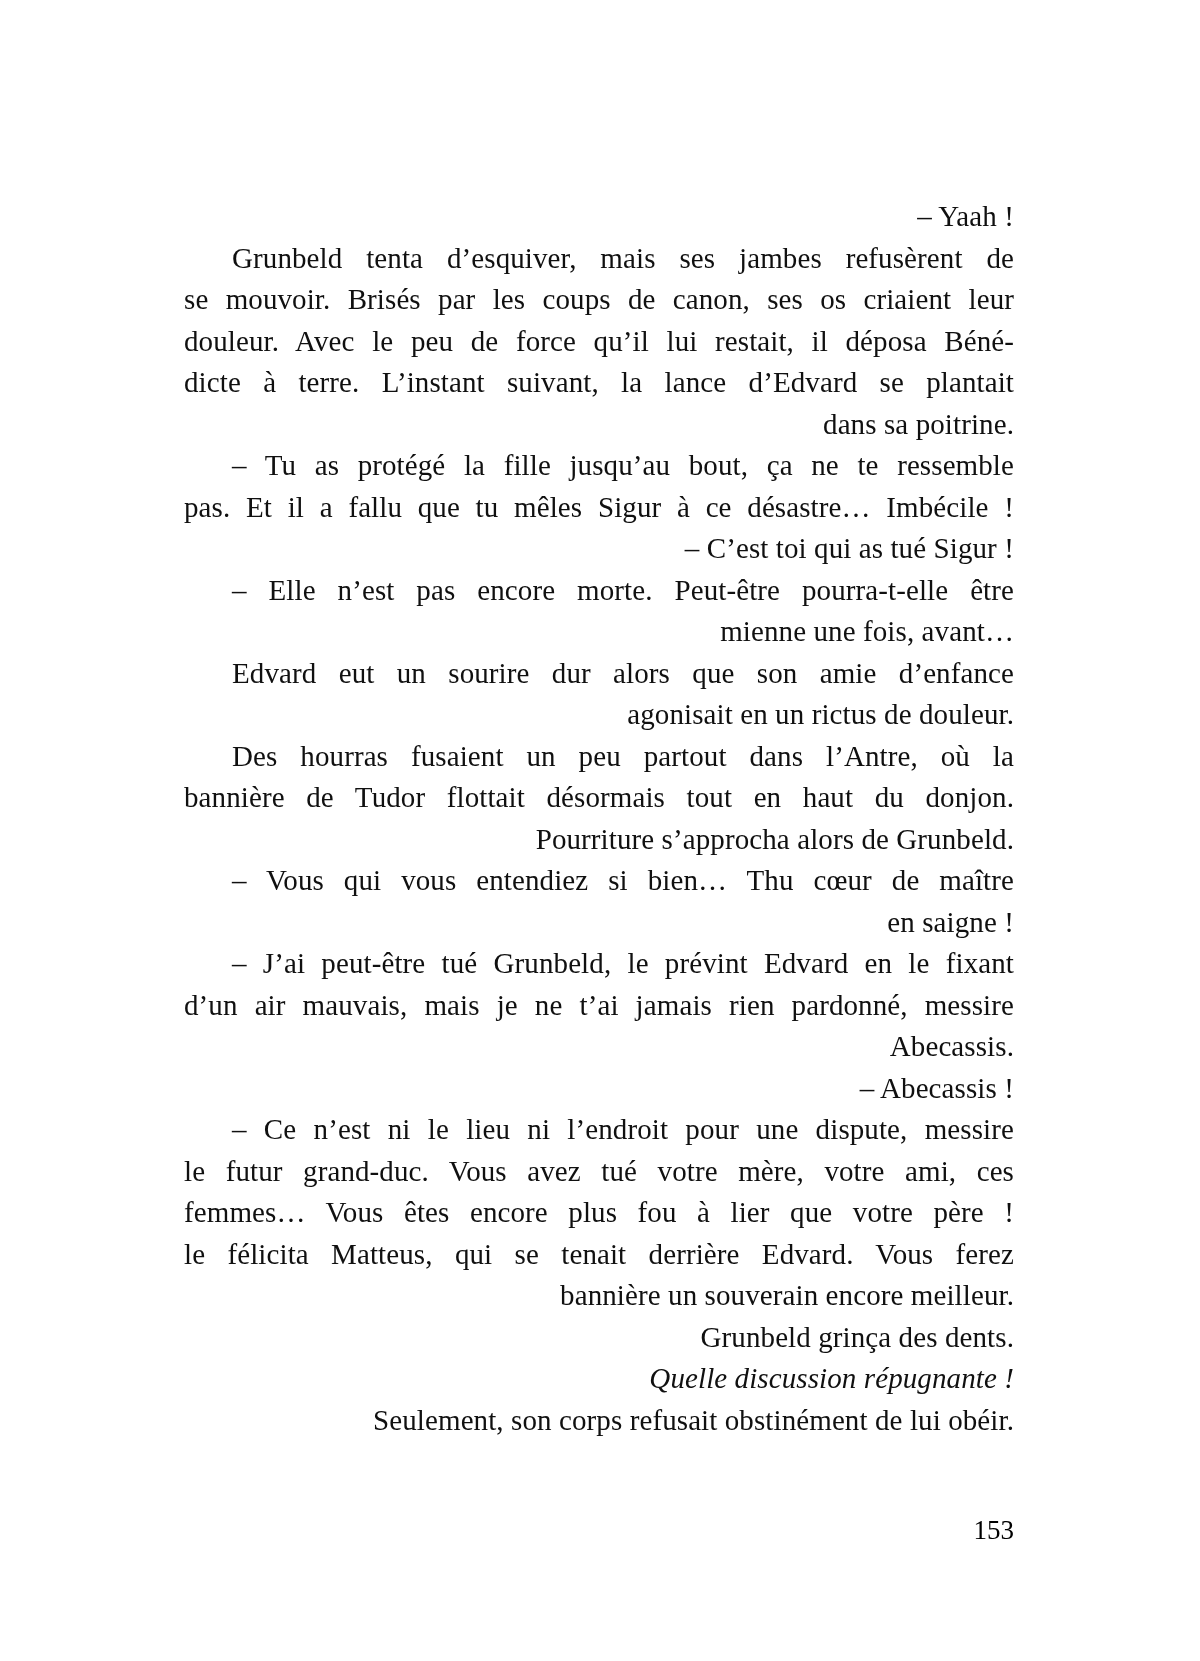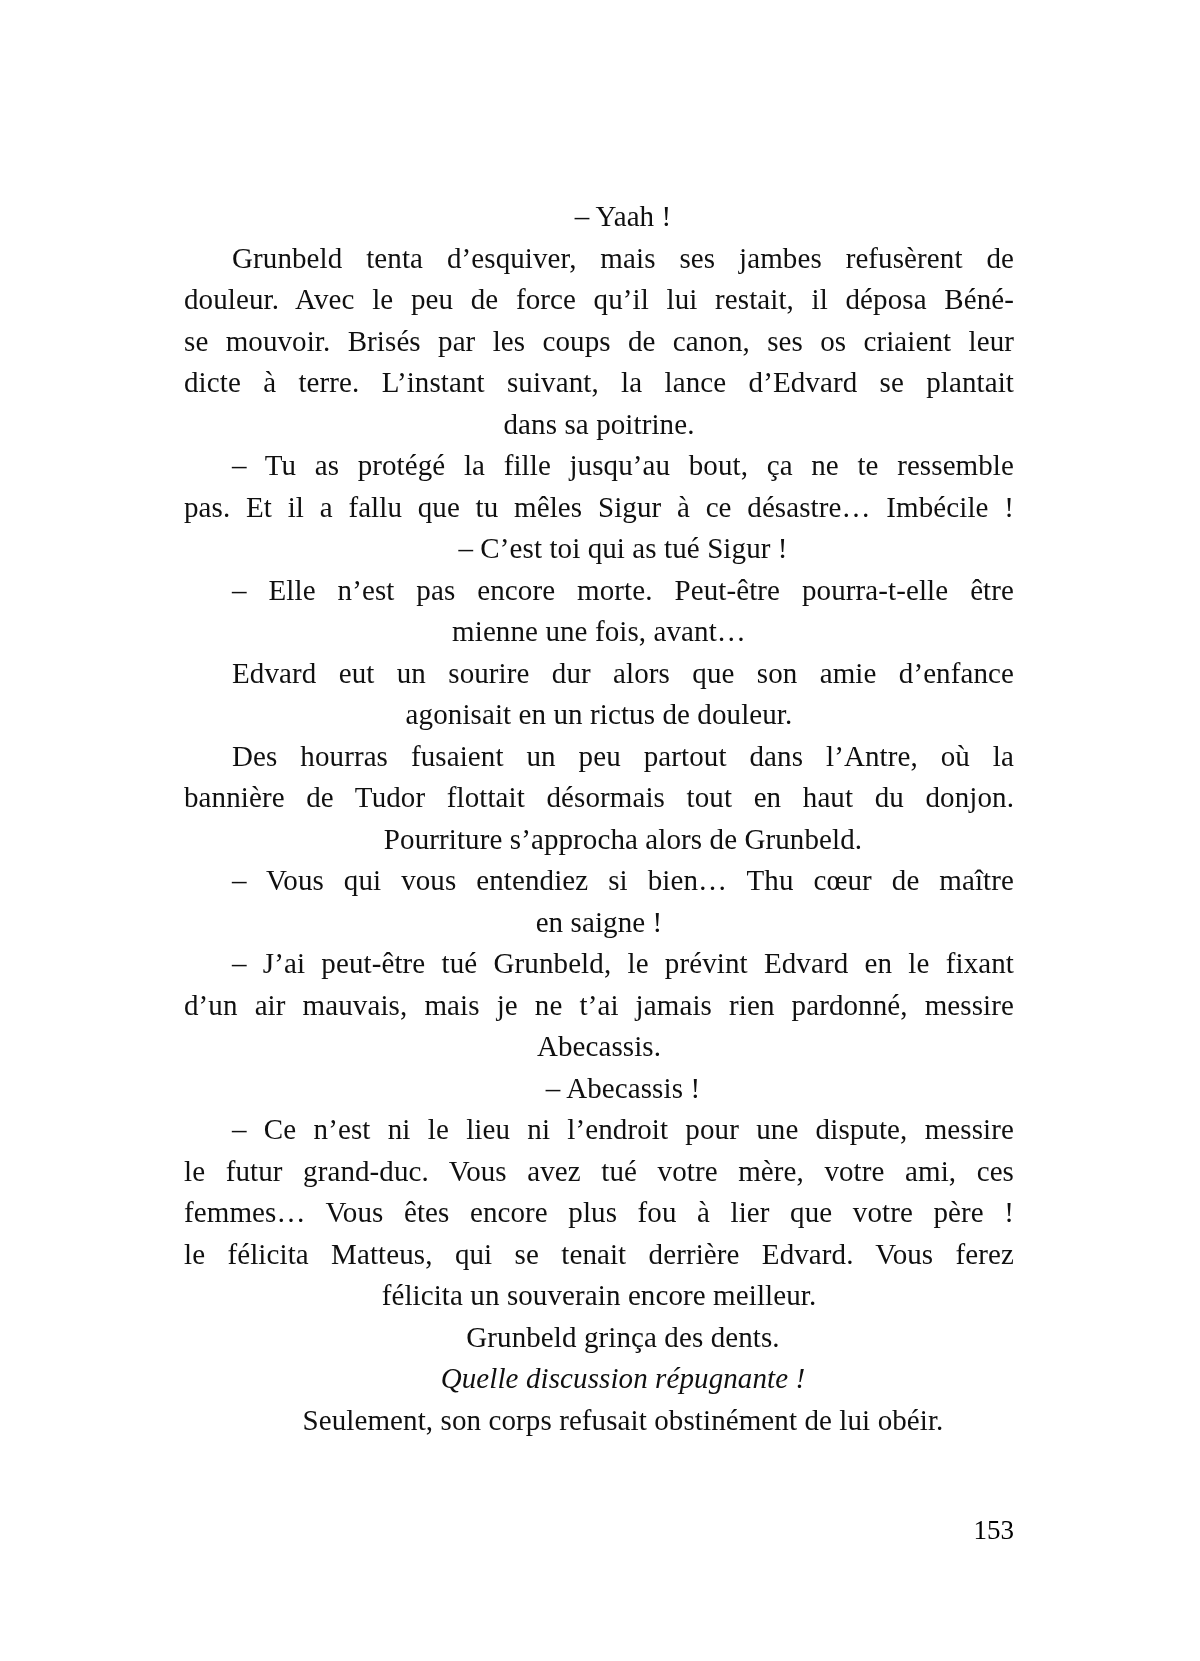--- a/index.html
+++ b/index.html
@@ -20,21 +20,21 @@
     position: absolute;
     left: 184px;
     top: 196px;
     width: 830px;
     font-size: 29px;
     line-height: 41.5px;
     letter-spacing: 0.1px;
   }
   .paragraph { margin: 0; }
   .paragraph.italic { font-style: italic; }
-  .line { text-align: center; }
+  .line { text-align: right; }
   .line.j {
     text-align: justify;
     text-align-last: justify;
   }
   .line.indent { padding-left: 48px; }
   .folio {
     position: absolute;
     left: 184px;
     top: 1514px;
     width: 830px;
@@ -47,22 +47,22 @@
 </head>
 <body>
 
 <div class="page">
   <main class="text-block">
       <div class="paragraph">
         <div class="line indent">– Yaah !</div>
       </div>
       <div class="paragraph">
         <div class="line indent j">Grunbeld tenta d’esquiver, mais ses jambes refusèrent de</div>
+        <div class="line j">se mouvoir. Brisés par les coups de canon, ses os criaient leur</div>
         <div class="line j">douleur. Avec le peu de force qu’il lui restait, il déposa Béné-</div>
-        <div class="line j">se mouvoir. Brisés par les coups de canon, ses os criaient leur</div>
         <div class="line j">dicte à terre. L’instant suivant, la lance d’Edvard se plantait</div>
         <div class="line">dans sa poitrine.</div>
       </div>
       <div class="paragraph">
         <div class="line indent j">– Tu as protégé la fille jusqu’au bout, ça ne te ressemble</div>
         <div class="line j">pas. Et il a fallu que tu mêles Sigur à ce désastre… Imbécile !</div>
       </div>
       <div class="paragraph">
         <div class="line indent">– C’est toi qui as tué Sigur !</div>
       </div>
@@ -91,21 +91,21 @@
         <div class="line">Abecassis.</div>
       </div>
       <div class="paragraph">
         <div class="line indent">– Abecassis !</div>
       </div>
       <div class="paragraph">
         <div class="line indent j">– Ce n’est ni le lieu ni l’endroit pour une dispute, messire</div>
         <div class="line j">le futur grand-duc. Vous avez tué votre mère, votre ami, ces</div>
         <div class="line j">femmes… Vous êtes encore plus fou à lier que votre père !</div>
         <div class="line j">le félicita Matteus, qui se tenait derrière Edvard. Vous ferez</div>
-        <div class="line">félicita un souverain encore meilleur.</div>
+        <div class="line">bannière un souverain encore meilleur.</div>
       </div>
       <div class="paragraph">
         <div class="line indent">Grunbeld grinça des dents.</div>
       </div>
       <div class="paragraph italic">
         <div class="line indent">Quelle discussion répugnante !</div>
       </div>
       <div class="paragraph">
         <div class="line indent">Seulement, son corps refusait obstinément de lui obéir.</div>
       </div>

